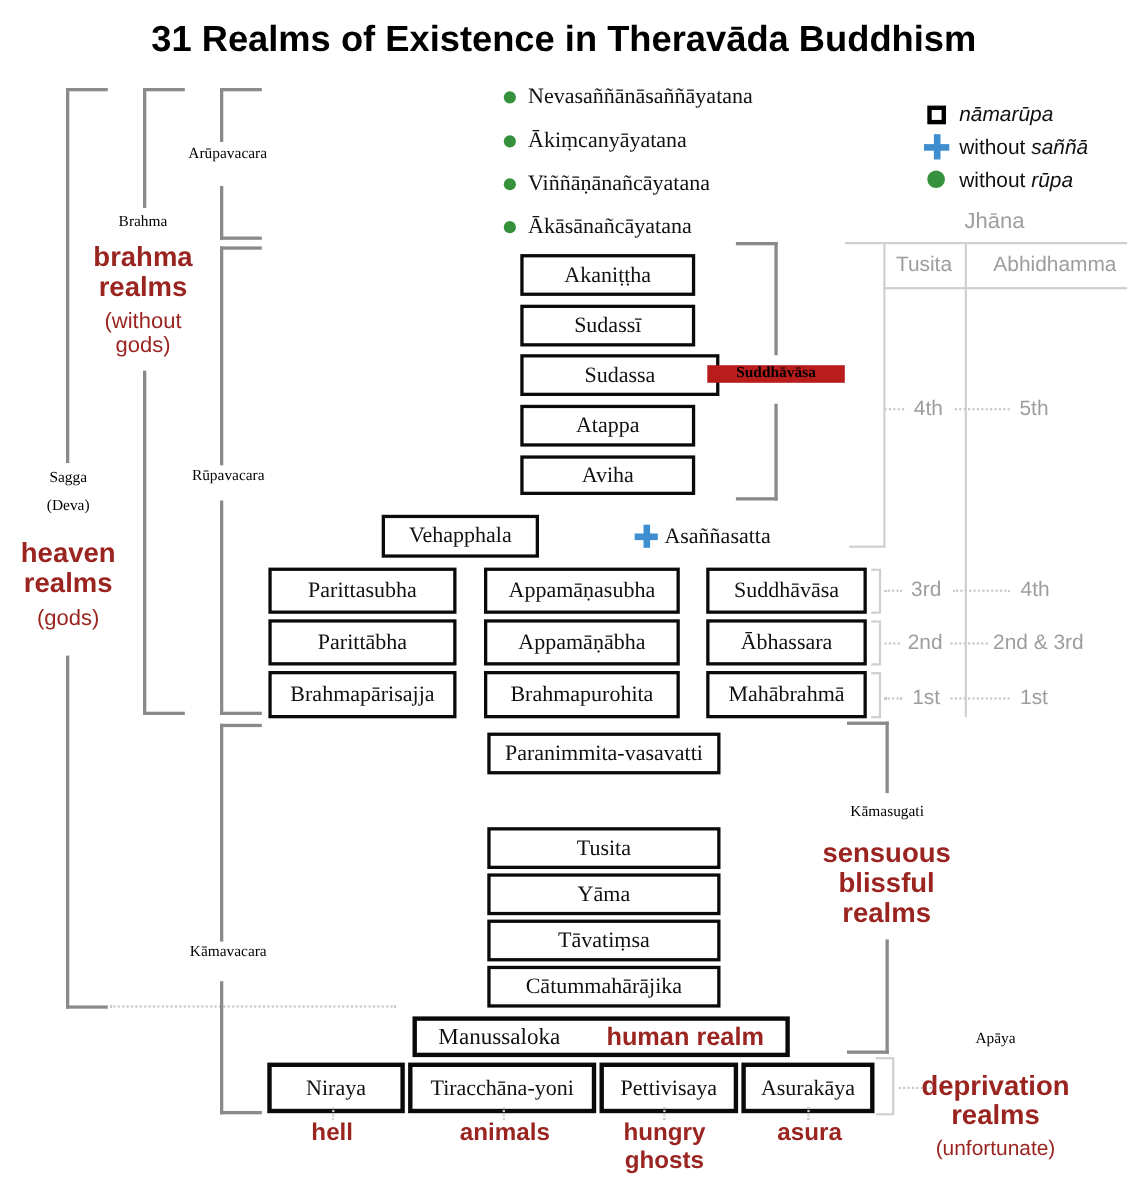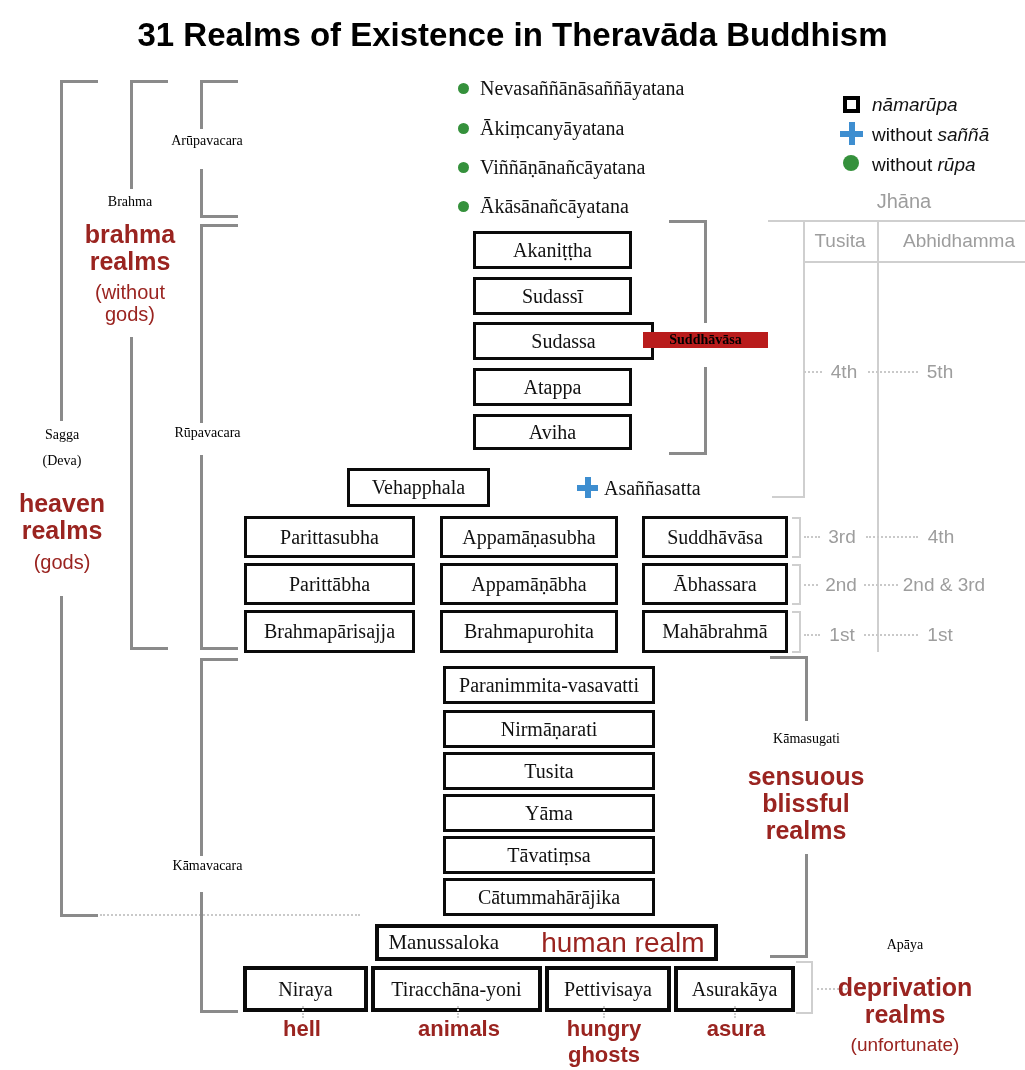--- a/index.html
+++ b/index.html
@@ -31,21 +31,21 @@
   .legend-row{font-family:"Liberation Sans","DejaVu Sans",sans-serif;font-size:19px;color:#111;}
   .it{font-style:italic;}
   .sq{box-sizing:border-box;border:4px solid #000;background:#fff;}
   .circle{border-radius:50%;background:#35913c;}
   .plus{position:absolute;}
   .plus .pb1{position:absolute;left:0;top:38%;width:100%;height:28%;background:#3e8ed0;}
   .plus .pb2{position:absolute;left:38%;top:0;width:28%;height:100%;background:#3e8ed0;}
   .mnbox{box-sizing:border-box;border:4px solid #0a0a0a;background:#fff;display:flex;
          align-items:center;justify-content:center;gap:42px;}
   .mn-name{font-size:21px;color:#111;}
-  .mn-red{font-family:"Liberation Sans","DejaVu Sans",sans-serif;font-weight:normal;font-size:28px;}
+  .mn-red{font-family:"Liberation Sans","DejaVu Sans",sans-serif;font-weight:bold;font-size:23px;}
   .bot-label{font-family:"Liberation Sans","DejaVu Sans",sans-serif;font-weight:bold;
              font-size:22px;text-align:center;}
 </style>
 </head>
 <body>
 
 <div id="stage">
 
   <div class="abs title" style="top:16px;left:0;">31 Realms of Existence in Theravāda Buddhism</div>
 
@@ -183,21 +183,20 @@
   <div class="abs lt" style="left:792px;top:517px;width:7px;height:2px;"></div>
   <div class="abs lt" style="left:792px;top:556px;width:7px;height:2px;"></div>
   <div class="abs lt" style="left:799px;top:564px;width:2px;height:41px;"></div>
   <div class="abs lt" style="left:792px;top:564px;width:7px;height:2px;"></div>
   <div class="abs lt" style="left:792px;top:603px;width:7px;height:2px;"></div>
   <div class="abs lt" style="left:799px;top:611px;width:2px;height:42px;"></div>
   <div class="abs lt" style="left:792px;top:611px;width:7px;height:2px;"></div>
   <div class="abs lt" style="left:792px;top:651px;width:7px;height:2px;"></div>
 
   <div class="abs box" style="left:443px;top:666px;width:212px;height:38px;">Paranimmita-vasavatti</div>
-  <div class="abs box" style="left:443px;top:710px;width:212px;height:38px;">Nirmāṇarati</div>
   <div class="abs box" style="left:443px;top:752px;width:212px;height:38px;">Tusita</div>
   <div class="abs box" style="left:443px;top:794px;width:212px;height:38px;">Yāma</div>
   <div class="abs box" style="left:443px;top:836px;width:212px;height:38px;">Tāvatiṃsa</div>
   <div class="abs box" style="left:443px;top:878px;width:212px;height:38px;">Cātummahārājika</div>
 
   <div class="abs dk" style="left:770px;top:656px;width:38px;height:3px;"></div>
   <div class="abs dk" style="left:805px;top:656px;width:3px;height:65px;"></div>
   <div class="abs dk" style="left:805px;top:854px;width:3px;height:104px;"></div>
   <div class="abs dk" style="left:770px;top:955px;width:38px;height:3px;"></div>
   <div class="abs serif-label" style="left:744px;top:731px;width:125px;">Kāmasugati</div>

